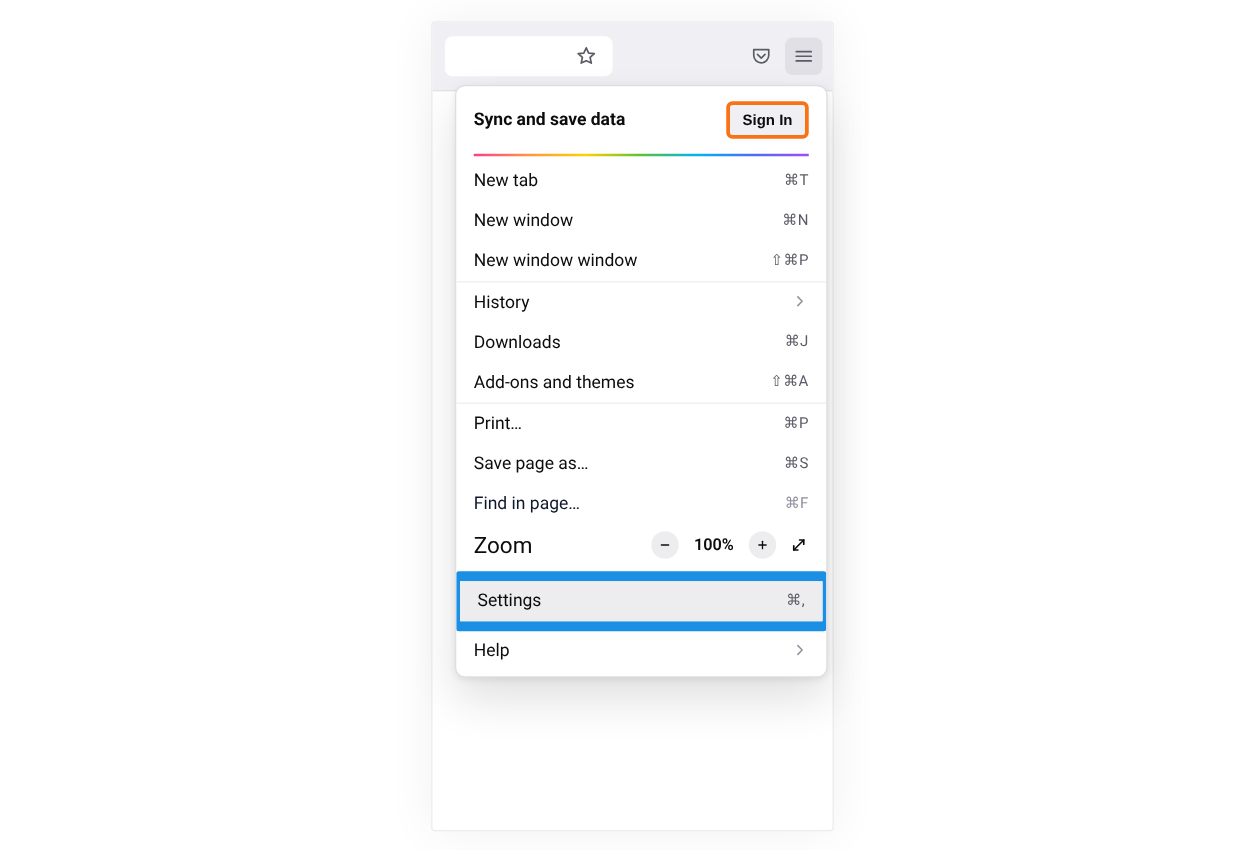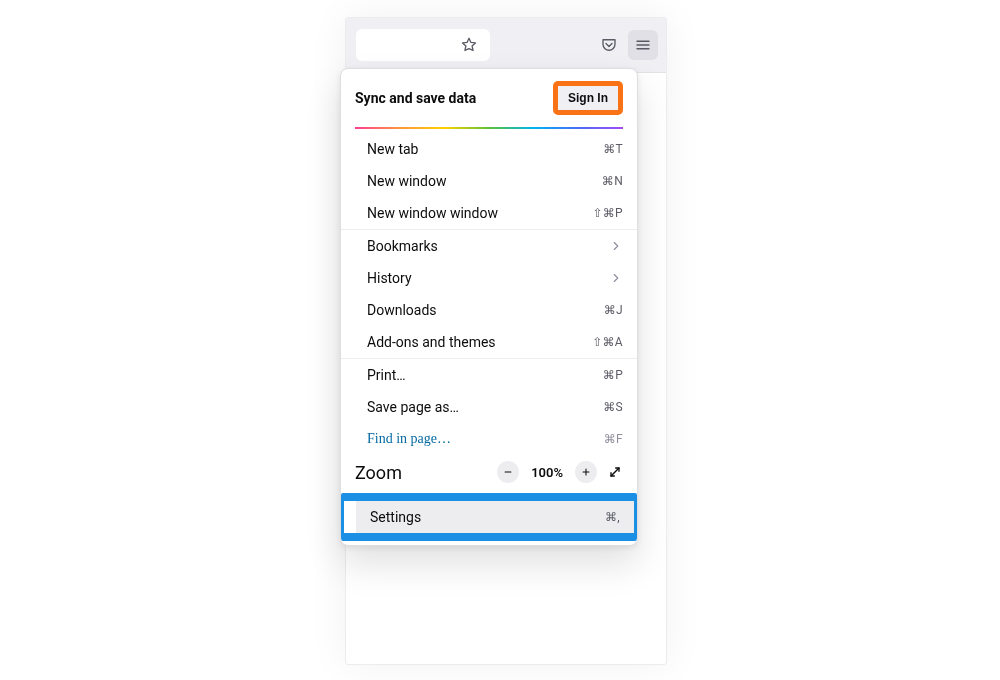--- a/index.html
+++ b/index.html
@@ -66,70 +66,68 @@
     justify-content:flex-end;
     padding-right:6px;
   }
   .urlbar-star-wrap .star {
     color: #5b5b66;
   }
 
   
   .menu {
     position: absolute;
-    left: 340px;
+    left: 364px;
     top: 68px;
     width: 296px;
     background: #fff;
     border: 1px solid #dedee2;
     border-radius: 8px;
     box-shadow: 0 18px 36px rgba(0,0,0,0.12), 0 2px 6px rgba(0,0,0,0.08);
     overflow: hidden;
   }
   .sync-row {
     display: flex;
     align-items: center;
     padding: 12px 14px;
   }
   .sync-row .title {
     font-weight: 700;
     font-size: 14px;
   }
   .signin {
     margin-left: auto;
-    border: 5px solid #f97316;
+    border: 3px solid #f97316;
     background: #f0f0f4;
     border-radius: 5px;
     padding: 5px 10px;
     font-weight: 600;
     font-size: 12px;
     color: #0c0c0d;
   }
   .rainbow {
     height: 2px;
     background: linear-gradient(90deg,#ff3c8e,#ff9640,#ffd000,#5bc236,#00b3f0,#4a6cf7,#a54af7);
     margin: 0 14px 0 14px;
   }
   .sep {
     height: 1px;
     background: #ededf0;
     margin: 0;
   }
   .item {
     display: flex;
-    align-items: center;
+    align-items: flex-start;
     padding: 8px 14px;
     font-size: 14px;
     color: #0c0c0d;
     min-height: 16px;
-    margin-left: 12px;
   }
   .item.disabled .label {
-    color: #0369a1;
-    font-family: Liberation Serif, serif;
+    color: #0f172a;
   }
   .item.disabled .short {
     color: #8f8f9d;
   }
   .item .label {
     flex: 0 0 auto;
   }
   .item .short {
     margin-left: auto;
     font-size: 12px;
@@ -240,28 +238,20 @@
       <span class="label">New window</span>
       <span class="short">⌘N</span>
     </div>
     <div class="item">
       <span class="label">New window window</span>
       <span class="short">⇧⌘P</span>
     </div>
 
     <div class="sep"></div>
 
-    <div class="item">
-      <span class="label">Bookmarks</span>
-      <span class="chev">
-        <svg width="14" height="14" viewBox="0 0 24 24" fill="none" stroke="currentColor" stroke-width="2" stroke-linecap="round" stroke-linejoin="round">
-            <polyline points="9 6 15 12 9 18"></polyline>
-          </svg>
-      </span>
-    </div>
     <div class="item">
       <span class="label">History</span>
       <span class="chev">
         <svg width="14" height="14" viewBox="0 0 24 24" fill="none" stroke="currentColor" stroke-width="2" stroke-linecap="round" stroke-linejoin="round">
             <polyline points="9 6 15 12 9 18"></polyline>
           </svg>
       </span>
     </div>
     <div class="item">
       <span class="label">Downloads</span>
@@ -312,17 +302,25 @@
       </div>
     </div>
 
     <div class="highlight-wrap">
       <div class="item">
         <span class="label">Settings</span>
         <span class="short">⌘,</span>
       </div>
     </div>
 
+    <div class="item">
+      <span class="label">Help</span>
+      <span class="chev">
+        <svg width="14" height="14" viewBox="0 0 24 24" fill="none" stroke="currentColor" stroke-width="2" stroke-linecap="round" stroke-linejoin="round">
+            <polyline points="9 6 15 12 9 18"></polyline>
+          </svg>
+      </span>
+    </div>
 
     <div style="height:4px"></div>
   </div>
 
 </div>
 
 </body></html>

